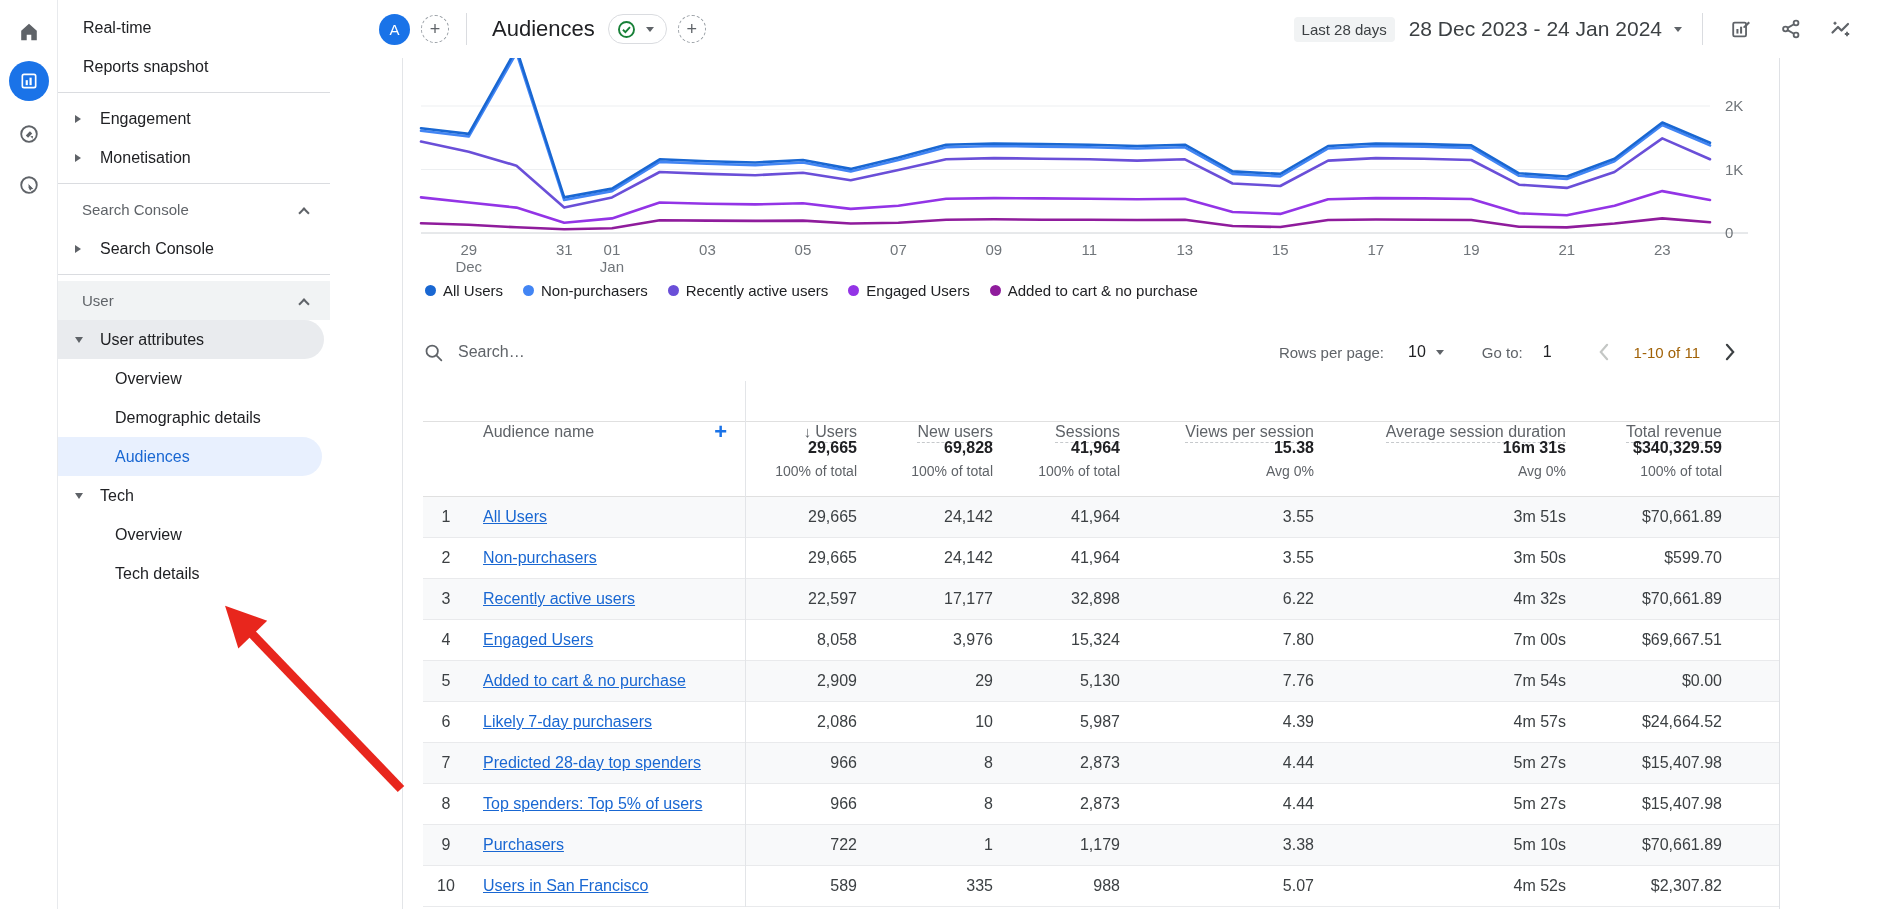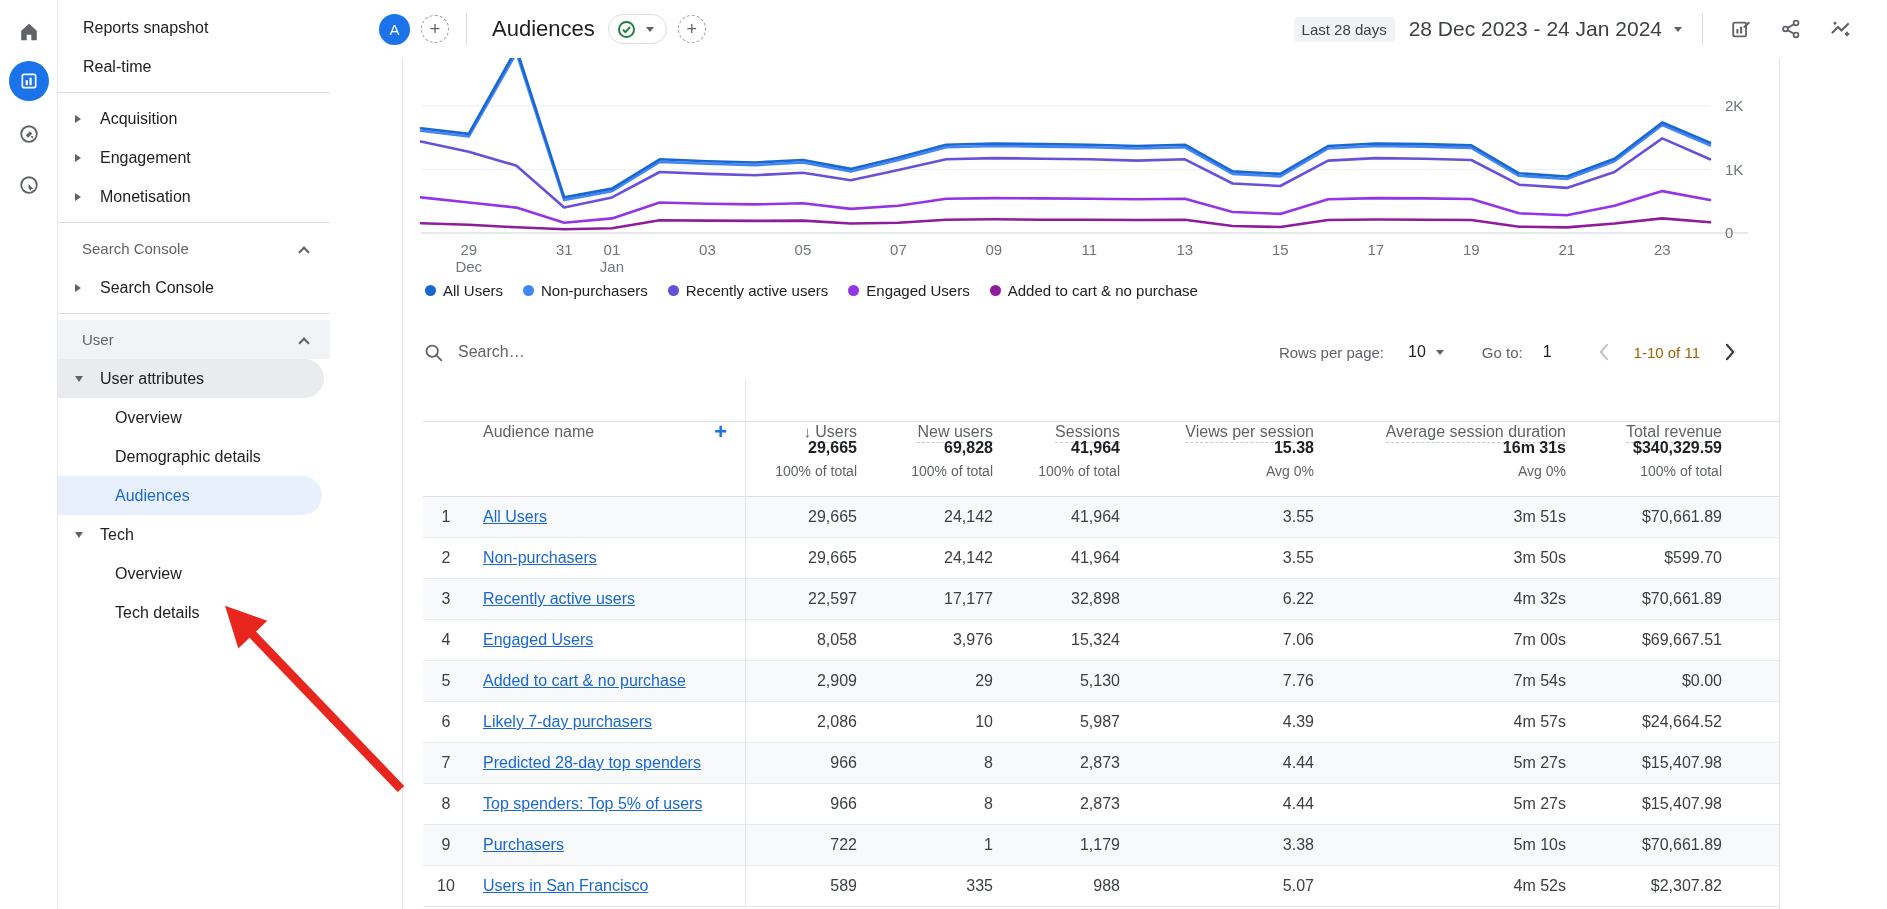--- a/index.html
+++ b/index.html
@@ -116,25 +116,24 @@
     </div>
     <div class="rail-btn" style="top:165px;">
       <svg width="22" height="22" viewBox="0 0 24 24">
           <circle cx="12" cy="12" r="8.5" fill="none" stroke="#5f6368" stroke-width="2"></circle>
           <path d="M11 10l6.5 6.5-3 0.6-1.2 2.6-2.3-5Z" fill="#5f6368" stroke="#fff" stroke-width="1"></path>
         </svg>
     </div>
   </nav>
 
   <aside class="sidebar">
+    <div class="sb-item"><span data-bind="sidebar.top_items.realtime">Real-time</span></div>
     <div class="sb-item"><span data-bind="sidebar.top_items.reports_snapshot">Reports snapshot</span></div>
-    <div class="sb-item"><span data-bind="sidebar.top_items.realtime">Real-time</span></div>
     <div class="sb-divider"></div>
 
-    <div class="sb-item lvl1"><span class="tri tri-r"></span><span data-bind="sidebar.life_cycle.acquisition">Acquisition</span></div>
     <div class="sb-item lvl1"><span class="tri tri-r"></span><span data-bind="sidebar.life_cycle.engagement">Engagement</span></div>
     <div class="sb-item lvl1"><span class="tri tri-r"></span><span data-bind="sidebar.life_cycle.monetisation">Monetisation</span></div>
     <div class="sb-divider"></div>
 
     <div class="sb-head">
       <span data-bind="sidebar.search_console.header">Search Console</span>
       <span class="chev-up"></span>
     </div>
     <div class="sb-item lvl1"><span class="tri tri-r"></span><span data-bind="sidebar.search_console.item">Search Console</span></div>
     <div class="sb-divider"></div>
@@ -360,21 +359,21 @@
               <div class="cell-val">6.22</div>
               <div class="cell-val">4m 32s</div>
               <div class="cell-val">$70,661.89</div>
             </div>
             <div class="trow drow">
               <div class="cell-num">4</div>
               <div class="cell-name"><span>Engaged Users</span></div>
               <div class="cell-val">8,058</div>
               <div class="cell-val">3,976</div>
               <div class="cell-val">15,324</div>
-              <div class="cell-val">7.06</div>
+              <div class="cell-val">7.80</div>
               <div class="cell-val">7m 00s</div>
               <div class="cell-val">$69,667.51</div>
             </div>
             <div class="trow drow">
               <div class="cell-num">5</div>
               <div class="cell-name"><span>Added to cart &amp; no purchase</span></div>
               <div class="cell-val">2,909</div>
               <div class="cell-val">29</div>
               <div class="cell-val">5,130</div>
               <div class="cell-val">7.76</div>

